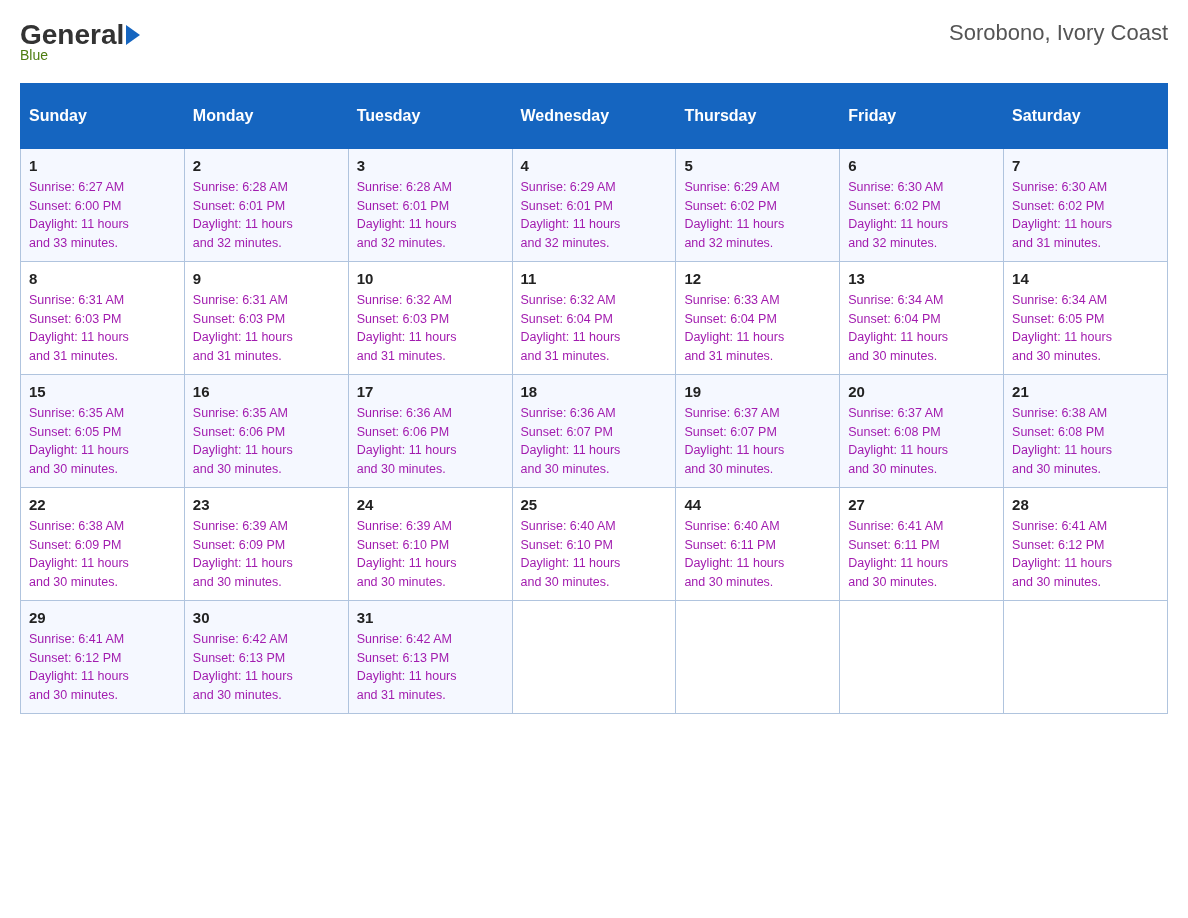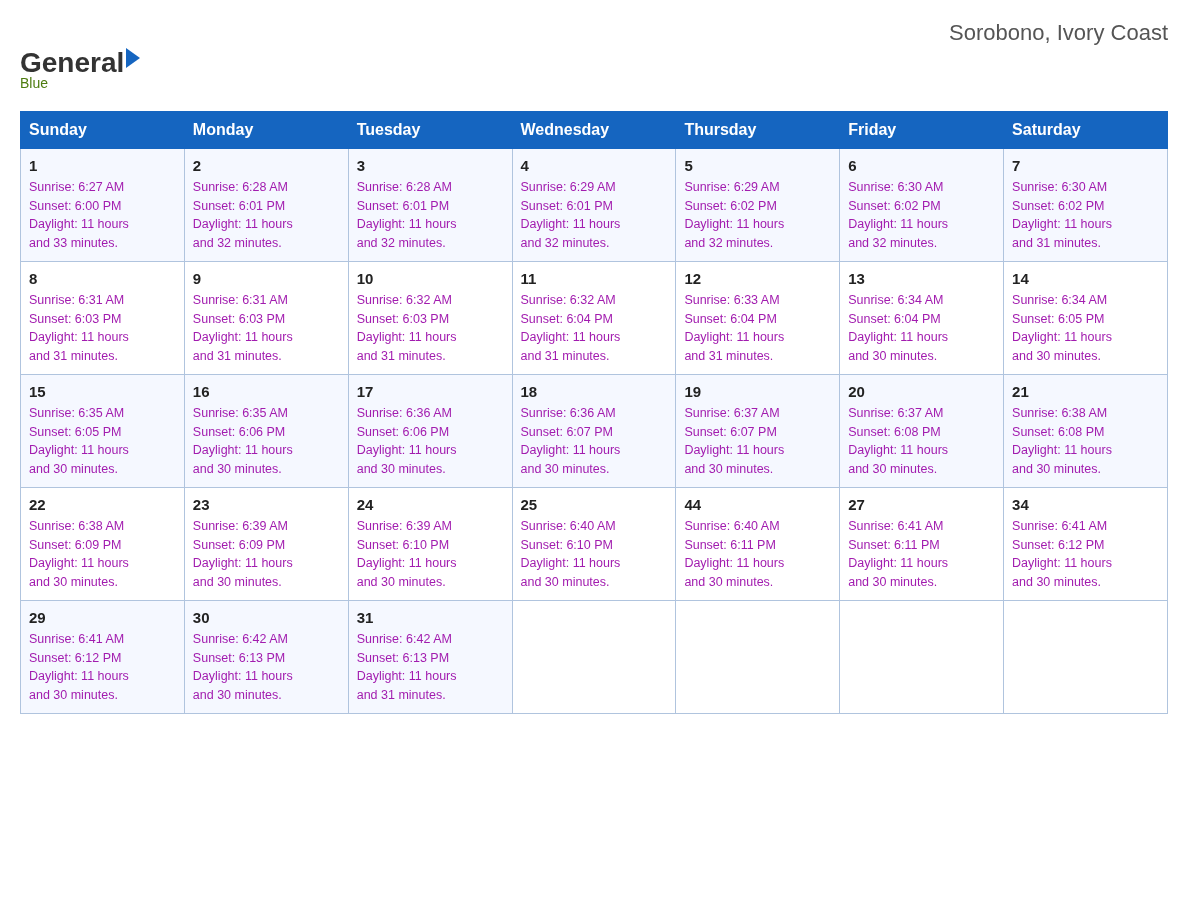--- a/index.html
+++ b/index.html
@@ -60,21 +60,21 @@
     table {
       width: 100%;
       border-collapse: collapse;
       table-layout: fixed;
     }
     thead tr {
       background: #1565c0;
       color: #fff;
     }
     thead th {
-      padding: 9px 8px;
+      padding: 23px 8px;
       font-size: 16px;
       font-weight: bold;
       text-align: left;
       border: 1px solid #1565c0;
     }
     tbody tr {
       background: #fff;
     }
     tbody td {
       vertical-align: top;
@@ -103,21 +103,21 @@
     }
     .empty-cell {
       background: #fff !important;
     }
   </style>
 </head>
 <body>
 
 <div class="header">
   <div class="logo">
-    <div style="display:flex; align-items:flex-start;margin-top:28px;">
+    <div style="display:flex; align-items:center;">
       <span class="logo-text">General</span>
       <span class="logo-arrow"></span>
     </div>
     <div class="logo-line2">Blue</div>
   </div>
   <div class="title-block">
     <div class="location">Sorobono, Ivory Coast</div>
   </div>
 </div>
 
@@ -243,21 +243,21 @@
         </td>
         <td>
           <div class="day-num">44</div>
           <div class="day-info">Sunrise: 6:40 AM<br>Sunset: 6:11 PM<br>Daylight: 11 hours<br>and 30 minutes.</div>
         </td>
         <td>
           <div class="day-num">27</div>
           <div class="day-info">Sunrise: 6:41 AM<br>Sunset: 6:11 PM<br>Daylight: 11 hours<br>and 30 minutes.</div>
         </td>
         <td>
-          <div class="day-num">34</div>
+          <div class="day-num">28</div>
           <div class="day-info">Sunrise: 6:41 AM<br>Sunset: 6:12 PM<br>Daylight: 11 hours<br>and 30 minutes.</div>
         </td>
       </tr>
       <tr>
         <td>
           <div class="day-num">29</div>
           <div class="day-info">Sunrise: 6:41 AM<br>Sunset: 6:12 PM<br>Daylight: 11 hours<br>and 30 minutes.</div>
         </td>
         <td>
           <div class="day-num">30</div>

